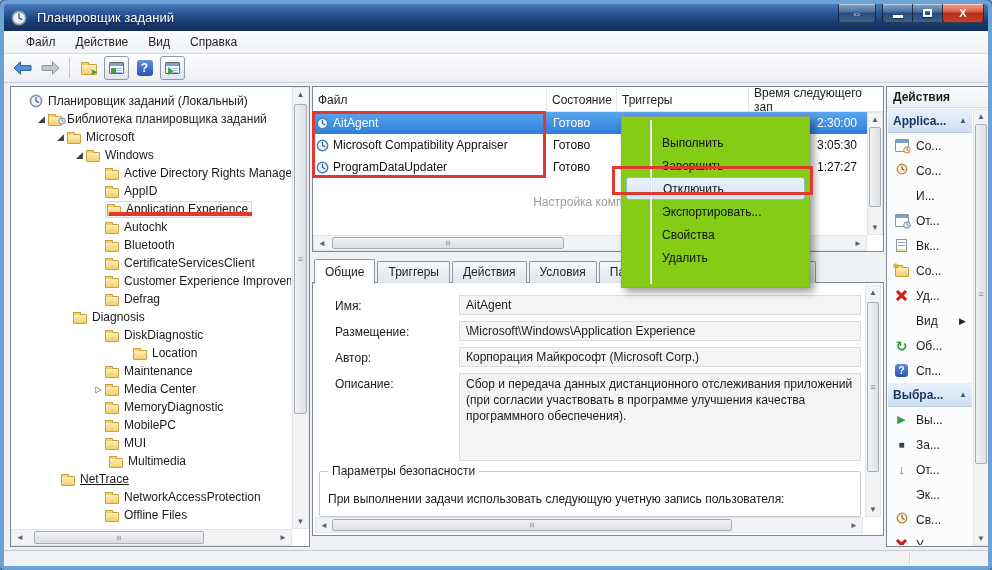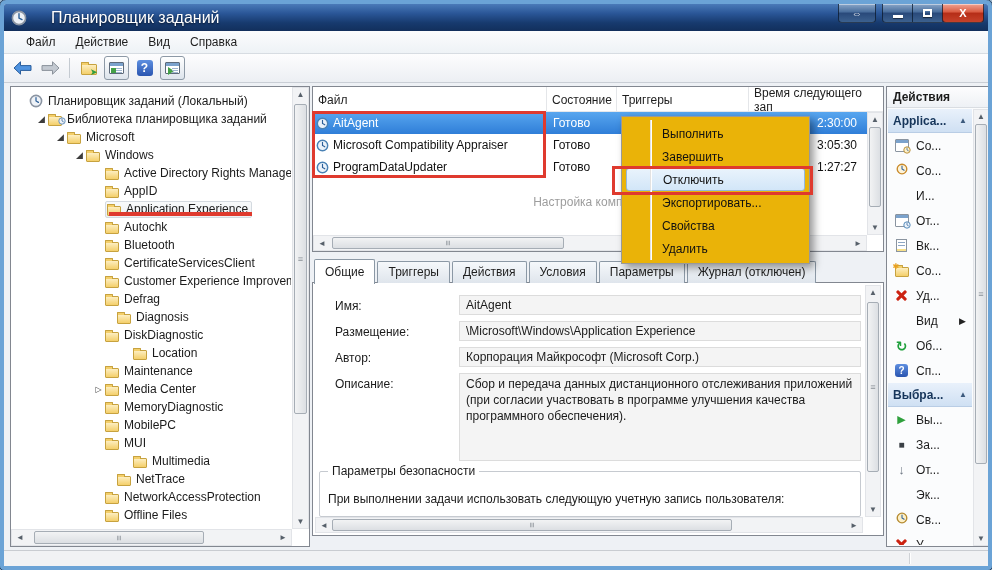--- a/index.html
+++ b/index.html
@@ -3,21 +3,21 @@
 <meta charset="utf-8">
 <style>
   html,body{margin:0;padding:0;background:#9db8cf;}
   *{box-sizing:border-box;font-family:"Liberation Sans","DejaVu Sans",sans-serif;}
   .window{position:relative;width:992px;height:570px;background:#eef1f5;
     border:4px solid #6ba3d6;outline:1px solid #1d3c5f;border-radius:6px 6px 4px 4px;overflow:hidden;}
   
   .titlebar{position:absolute;left:0;top:0;right:0;height:27px;
     background:linear-gradient(180deg,#4a7ab8 0%,#2a5697 35%,#173a6e 70%,#122f5c 100%);
     display:flex;align-items:center;padding-left:7px;}
-  .titlebar .title{color:#fff;font-size:16px;margin-left:24px;text-shadow:0 1px 2px rgba(0,0,0,.6);}
+  .titlebar .title{color:#fff;font-size:13px;margin-left:10px;text-shadow:0 1px 2px rgba(0,0,0,.6);}
   .tb-controls{position:absolute;right:4px;top:0;height:22px;display:flex;}
   .cap-btn{height:19px;margin-top:0;border:1px solid rgba(10,25,45,.75);border-top:none;
     background:linear-gradient(#8aa6c8 0%,#486d9c 45%,#29497a 50%,#3c618f 100%);
     color:#fff;font-size:11px;display:flex;align-items:center;justify-content:center;
     border-radius:0 0 4px 4px;box-shadow:inset 0 1px 0 rgba(255,255,255,.45);}
   .cap-resize{width:38px;margin-right:6px;}
   .cap-min{width:30px;border-right:none;border-radius:0 0 0 4px;}
   .cap-max{width:30px;border-right:none;border-radius:0;}
   .cap-close{width:42px;border-radius:0 0 4px 4px;
     background:linear-gradient(#f0a392 0%,#d95b41 45%,#b52d17 50%,#c6422a 100%);font-weight:bold;}
@@ -116,22 +116,22 @@
   .ap-title{height:21px;font-size:12px;font-weight:bold;color:#1b1b1b;display:flex;align-items:center;padding-left:6px;
     border-bottom:1px solid #d9dde2;background:linear-gradient(#fdfdfe,#eef1f5);}
   .ap-list{position:absolute;left:1px;top:22px;right:17px;bottom:1px;overflow:hidden;font-size:12px;color:#1b1b1b;}
   .ap-group{height:24px;display:flex;align-items:center;padding:0 5px;
     background:linear-gradient(#e9f1fb,#cfe0f3);border-bottom:1px solid #b9cde5;color:#16355a;font-weight:600;}
   .ap-group .garr{margin-left:auto;font-size:8px;color:#3c5a7d;}
   .ap-item{height:25px;display:flex;align-items:center;padding-left:5px;gap:6px;}
   .ap-item .iconc{width:17px;display:flex;justify-content:center;flex:none;}
   .ap-item .subarr{margin-left:auto;margin-right:6px;font-size:9px;color:#222;}
   
-  .ctx{position:absolute;left:617px;top:112px;width:189px;height:148px;background:#eab308;
-    border:1px solid #999;box-shadow:4px 4px 8px rgba(0,0,0,.4);padding:5px 2px 2px;z-index:40;font-size:12px;color:#111;}
+  .ctx{position:absolute;left:617px;top:112px;width:189px;height:172px;background:#84cc16;
+    border:1px solid #999;box-shadow:4px 4px 8px rgba(0,0,0,.4);padding:14px 2px 2px;z-index:40;font-size:12px;color:#111;}
   .ctx::before{content:'';position:absolute;left:28px;top:3px;bottom:3px;width:1px;background:#e2e2e2;box-shadow:1px 0 0 #fff;}
   .ctx-item{height:23px;display:flex;align-items:center;padding-left:36px;border-radius:3px;margin:0 2px;}
   .ctx-item.hl{background:linear-gradient(#e9f3fc,#d2e6f8);border:1px solid #93b8dd;}
   
   .statusbar{position:absolute;left:0;right:0;top:546px;height:16px;background:#f1f2f4;border-top:1px solid #c9ccd1;}
   .statusbar .sdiv{position:absolute;left:905px;top:2px;bottom:2px;width:1px;background:#cfd2d6;box-shadow:1px 0 0 #fff;}
   
   .ann{position:absolute;border:3px solid #df3a2e;z-index:50;pointer-events:none;}
   .ann-line{position:absolute;background:#df3a2e;z-index:50;pointer-events:none;}
 </style>
@@ -316,21 +316,21 @@
         </li>
         <li class="trow" style="padding-left: 80px;">
           <span class="arr"></span>
           <span class="icon-slot" style="display:flex;align-items:center;">
             <span class="icon-slot">
               <span class="ifolder"></span>
             </span>
             <span class="lbl">Defrag</span>
           </span>
         </li>
-        <li class="trow" style="padding-left: 92px;">
+        <li class="trow" style="padding-left: 48px;">
           <span class="arr"></span>
           <span class="icon-slot" style="display:flex;align-items:center;">
             <span class="icon-slot">
               <span class="ifolder"></span>
             </span>
             <span class="lbl">Diagnosis</span>
           </span>
         </li>
         <li class="trow" style="padding-left: 80px;">
           <span class="arr"></span>
@@ -388,30 +388,30 @@
         </li>
         <li class="trow" style="padding-left: 80px;">
           <span class="arr"></span>
           <span class="icon-slot" style="display:flex;align-items:center;">
             <span class="icon-slot">
               <span class="ifolder"></span>
             </span>
             <span class="lbl">MUI</span>
           </span>
         </li>
-        <li class="trow" style="padding-left: 108px;">
+        <li class="trow" style="padding-left: 84px;">
           <span class="arr"></span>
           <span class="icon-slot" style="display:flex;align-items:center;">
             <span class="icon-slot">
               <span class="ifolder"></span>
             </span>
             <span class="lbl">Multimedia</span>
           </span>
         </li>
-        <li class="trow" style="padding-left: 92px;">
+        <li class="trow" style="padding-left: 36px; text-decoration: underline;">
           <span class="arr"></span>
           <span class="icon-slot" style="display:flex;align-items:center;">
             <span class="icon-slot">
               <span class="ifolder"></span>
             </span>
             <span class="lbl">NetTrace</span>
           </span>
         </li>
         <li class="trow" style="padding-left: 80px;">
           <span class="arr"></span>

